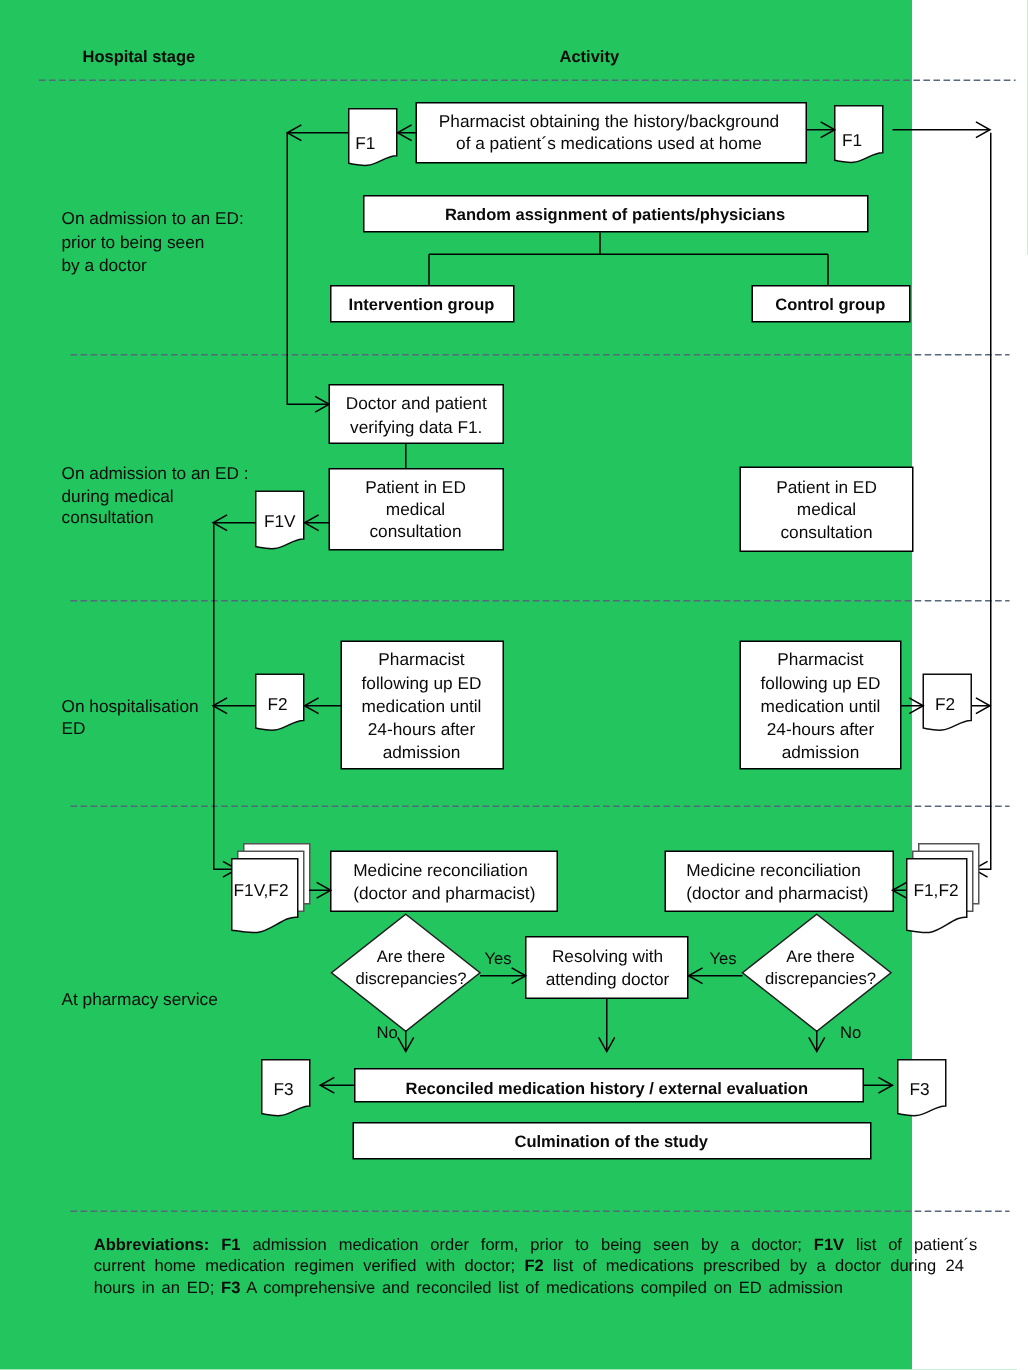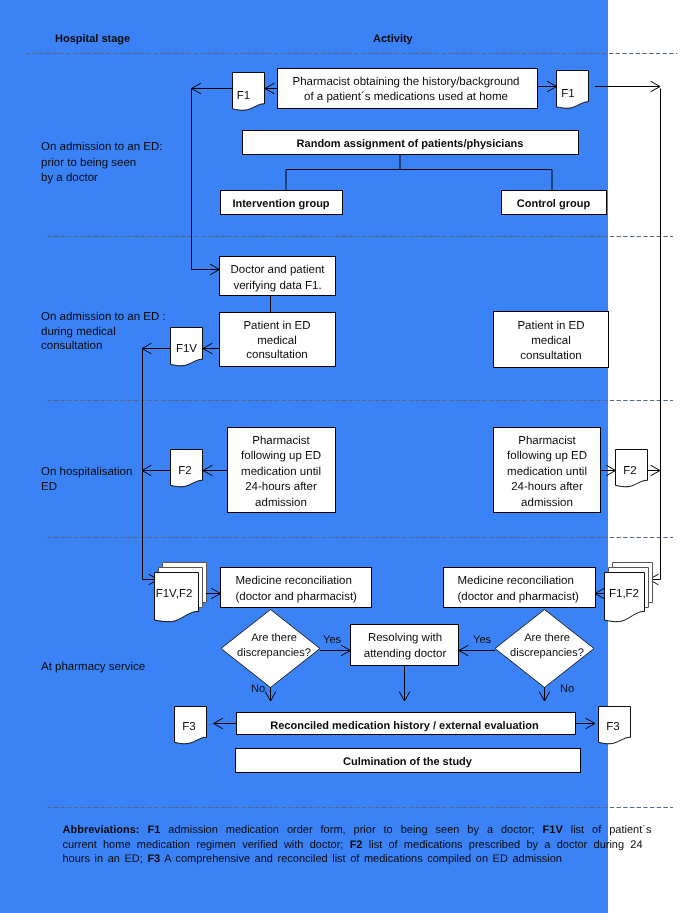--- a/index.html
+++ b/index.html
@@ -1,19 +1,19 @@
 <!DOCTYPE html>
 <html><head>
 <meta charset="utf-8">
 <title>Study flow diagram</title>
 <style>
   html,body{margin:0;padding:0;background:#fff;}
   body{width:685px;height:913px;overflow:hidden;
        font-family:"Liberation Sans",sans-serif;-webkit-font-smoothing:antialiased;text-rendering:geometricPrecision;}
-  #page{position:relative;width:608px;height:913px;background:#3b82f6;}
+  #page{position:relative;width:608px;height:913px;background:#22c55e;}
   svg#diagram{position:absolute;left:0;top:0;display:block;}
   .bx{fill:#ffffff;stroke:#000000;stroke-width:1;}
   .doc{fill:#ffffff;stroke:#0d0d0d;stroke-width:1;}
   .docback{fill:#ffffff;stroke:#555;stroke-width:1;}
   .dia{fill:#ffffff;stroke:#1f1f1f;stroke-width:1;}
   .ln{stroke:#000000;stroke-width:1;fill:none;stroke-linecap:butt;}
   .dash{stroke:#56687c;stroke-width:1;fill:none;stroke-dasharray:4.4 2.3;}
   text{fill:#0a0a0a;font-family:"Liberation Sans",sans-serif;}
   .t{font-size:11.5px;}
   .td{font-size:11.1px;}

